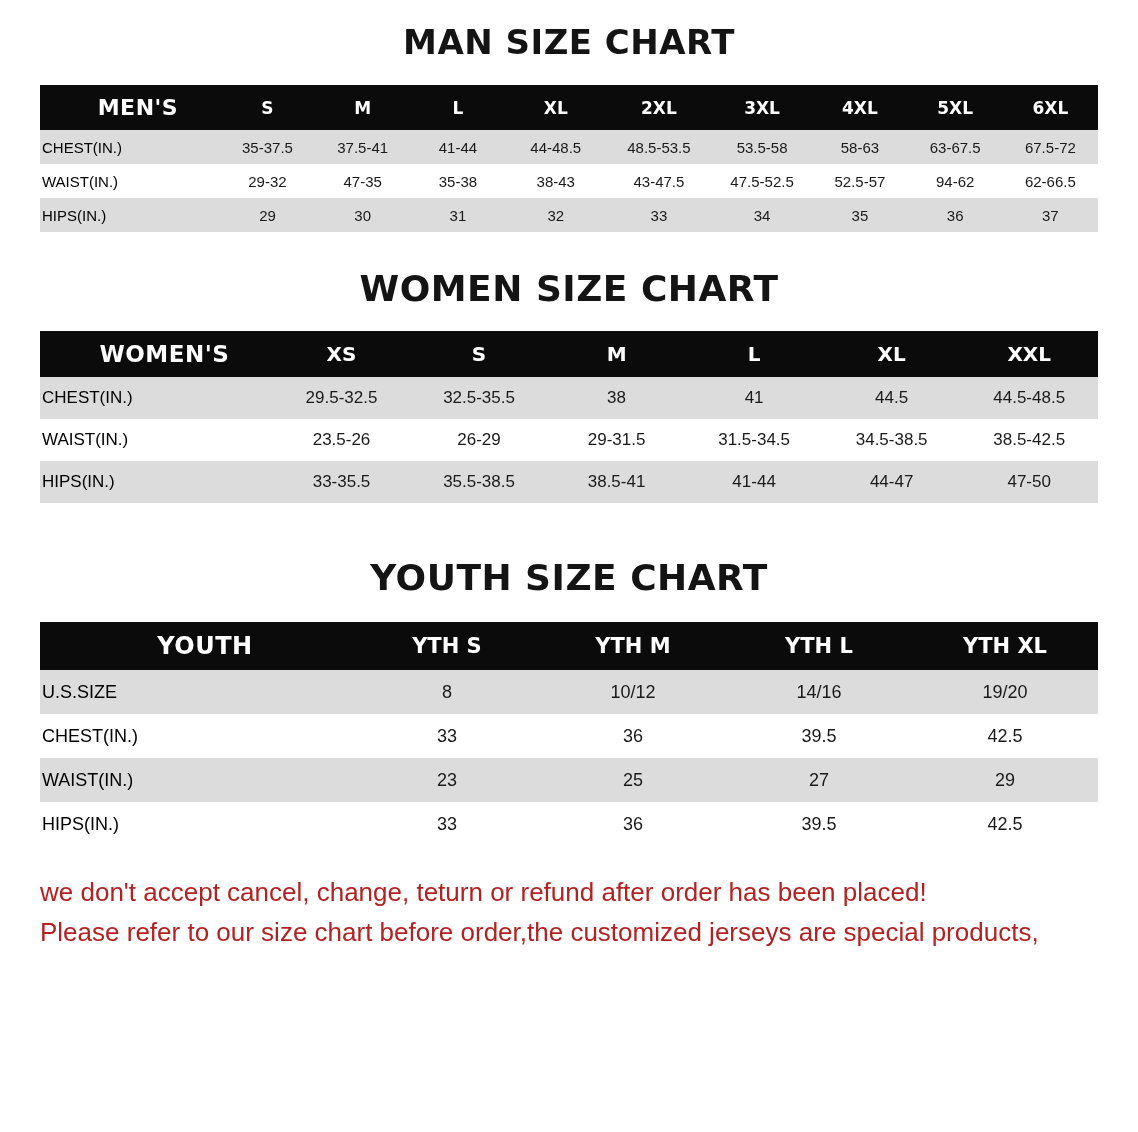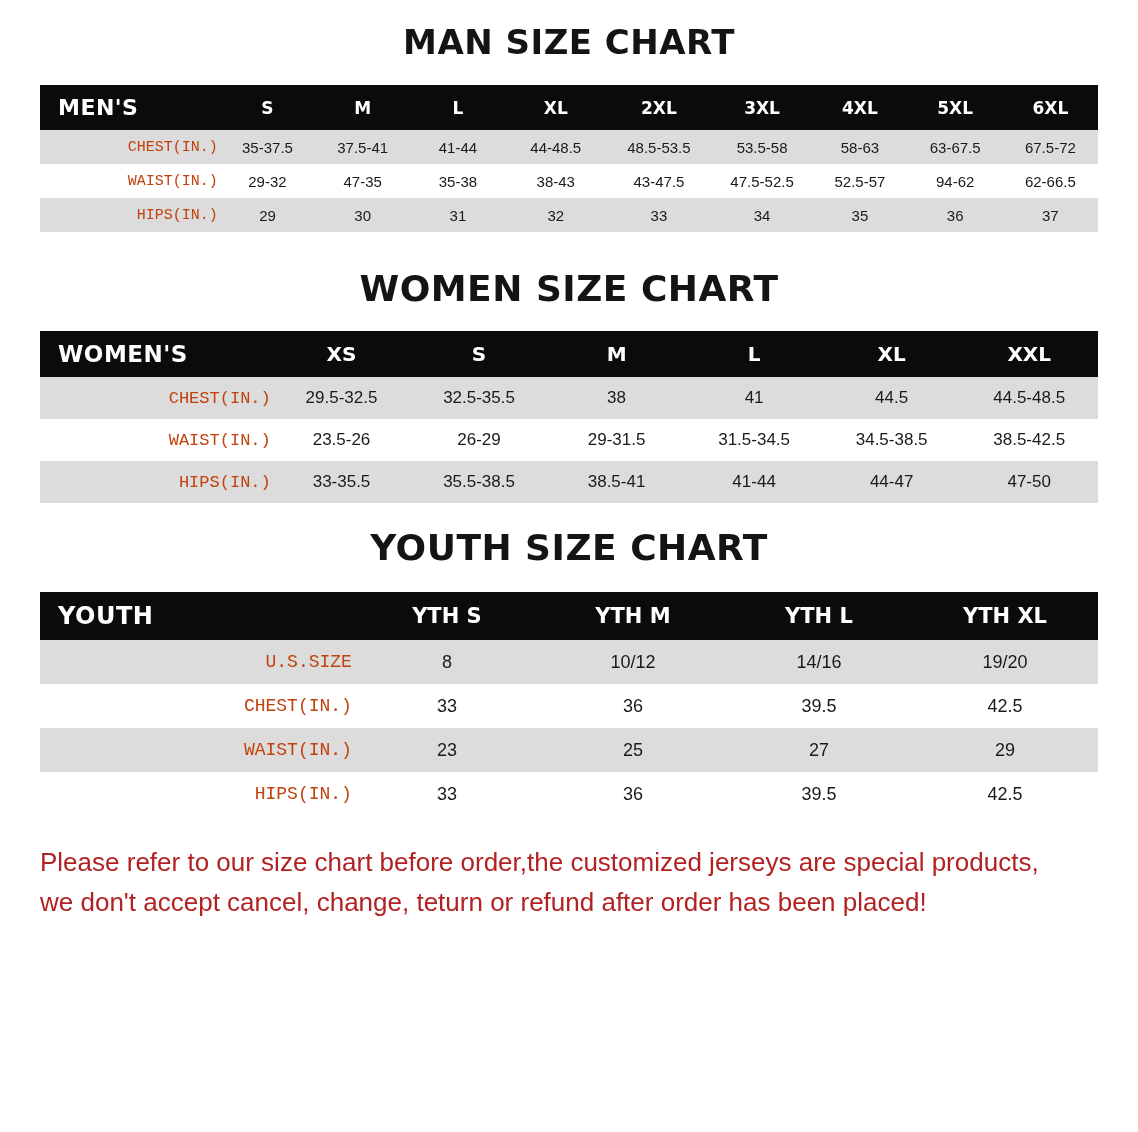--- a/index.html
+++ b/index.html
@@ -42,54 +42,54 @@
   .section-title {
     text-align: center;
     font-family: "DejaVu Sans", sans-serif;
     font-weight: 700;
     font-size: 34px;
     color: #141414;
     letter-spacing: 0.5px;
   }
   .title-man   { margin-top: 22px; margin-bottom: 23px; }
   .title-women { margin-top: 36px; margin-bottom: 22px; font-size: 36px;}
-  .title-youth { margin-top: 24px; margin-bottom: 24px; font-size: 36px;}
+  .title-youth { margin-top: 54px; margin-bottom: 24px; font-size: 36px;}
 
   
   .tbl-wrap {
     padding: 0 40px;
   }
   table.size {
     width: 100%;
     border-collapse: collapse;
     table-layout: fixed;
   }
   table.size thead th {
     background: #0b0b0b;
     color: #ffffff;
     font-family: "DejaVu Sans", sans-serif;
     font-weight: 700;
     text-align: center;
     padding: 10px 2px;
   }
   table.size thead th.rowhead {
-    text-align: left;
+    text-align: center;
     padding-left: 18px;
     letter-spacing: 0.5px;
   }
   table.size tbody td {
     text-align: center;
     color: #1a1a1a;
     font-family: "Liberation Sans", sans-serif;
     padding: 6px 2px;
   }
   table.size tbody td.rowhead {
-    text-align: right;
-    font-family: Liberation Mono, monospace;
-    color: #c2410c;
+    text-align: left;
+    font-family: Liberation Sans, sans-serif;
+    color: #000000;
   }
   tr.shade td { background: #dcdcdc; }
   tr.plain td { background: #ffffff; }
 
   
   .men thead th { font-size: 17px; }
   .men thead th.rowhead { font-size: 22px; }
   .men tbody td { font-size: 15px; }
   .men tbody td.rowhead { font-size: 15px; }
   .men tbody tr td { height: 22px; }
@@ -293,17 +293,17 @@
           <td>33</td>
           <td>36</td>
           <td>39.5</td>
           <td>42.5</td>
         </tr>
       </tbody>
     </table>
   </div>
 
   <div class="note">
+    <div>we don't accept cancel, change, teturn or refund after order has been placed!</div>
     <div>Please refer to our size chart before order,the customized jerseys are special products,</div>
-    <div>we don't accept cancel, change, teturn or refund after order has been placed!</div>
   </div>
 
 </div>
 
 </body></html>

